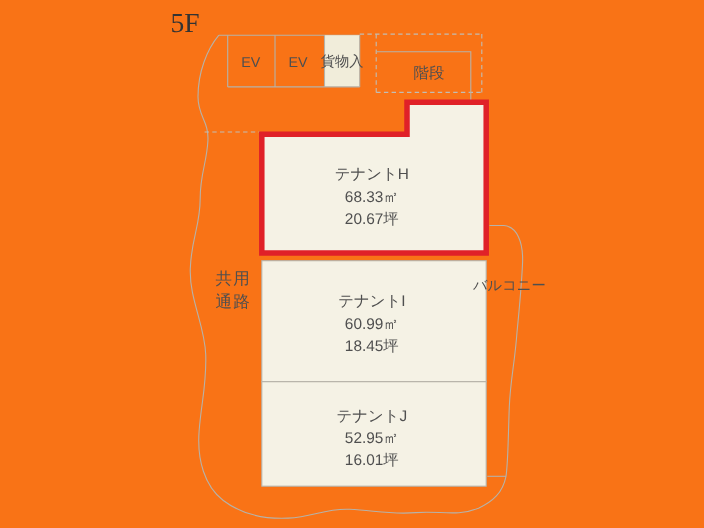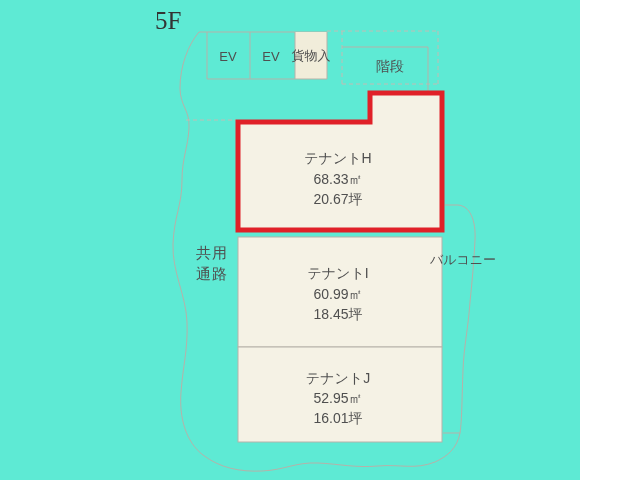--- a/index.html
+++ b/index.html
@@ -1,16 +1,16 @@
 <!DOCTYPE html>
 <html><head>
 <meta charset="utf-8">
 <style>
   html,body{margin:0;padding:0;background:#ffffff;}
-  .stage{position:relative;width:580px;height:480px;background:#5eead4;overflow:hidden;
+  .stage{position:relative;width:640px;height:480px;background:#f97316;overflow:hidden;
          font-family:"Liberation Sans","DejaVu Sans",sans-serif;}
   svg{display:block;}
   .thin{stroke:#b6b2a9;stroke-width:1;fill:none;}
   .dashed{stroke:#c1bdb4;stroke-width:1;fill:none;stroke-dasharray:4 3;}
   .room{fill:#f5f2e5;stroke:#b6b2a9;stroke-width:1;}
   .room-highlight{fill:#f5f2e5;stroke:#e02128;stroke-width:5;stroke-linejoin:miter;}
   .cargo-fill{fill:#f1edda;stroke:none;}
   text{fill:#4f4f4f;}
   .t-label{font-size:14px;text-anchor:middle;}
   .t-small{font-size:13px;text-anchor:middle;}

